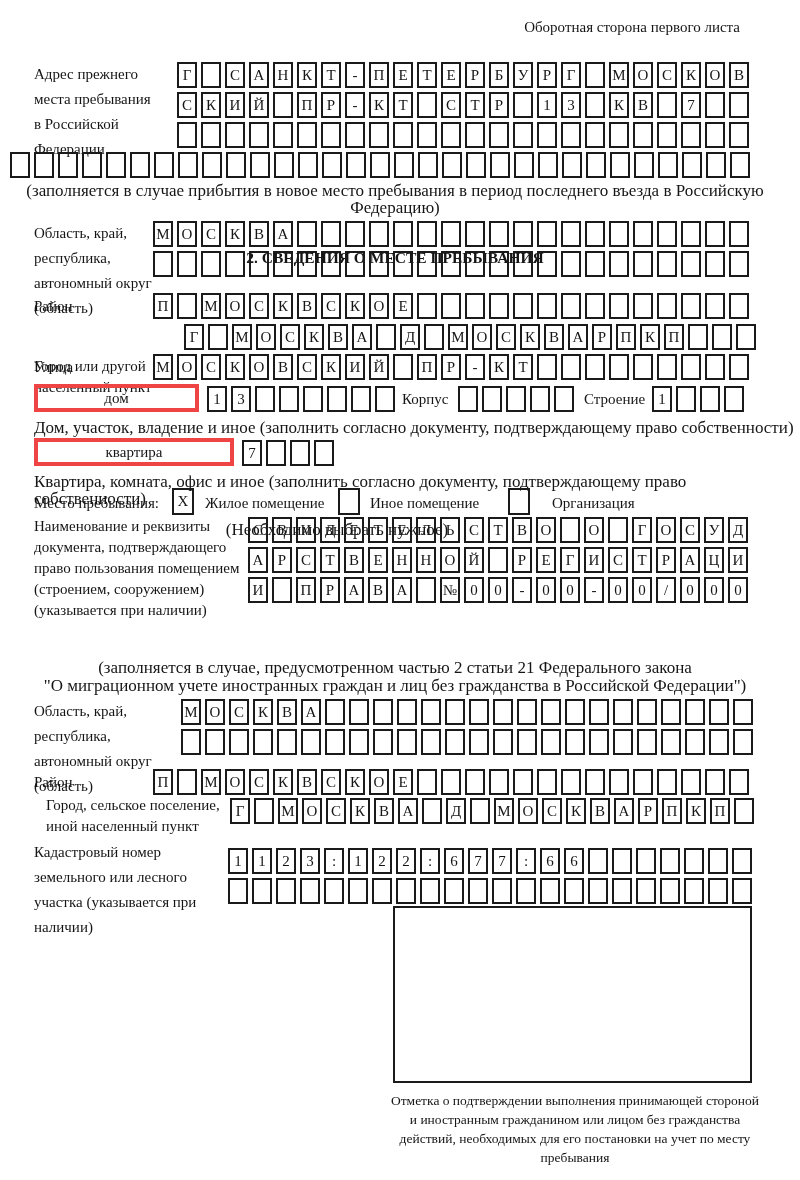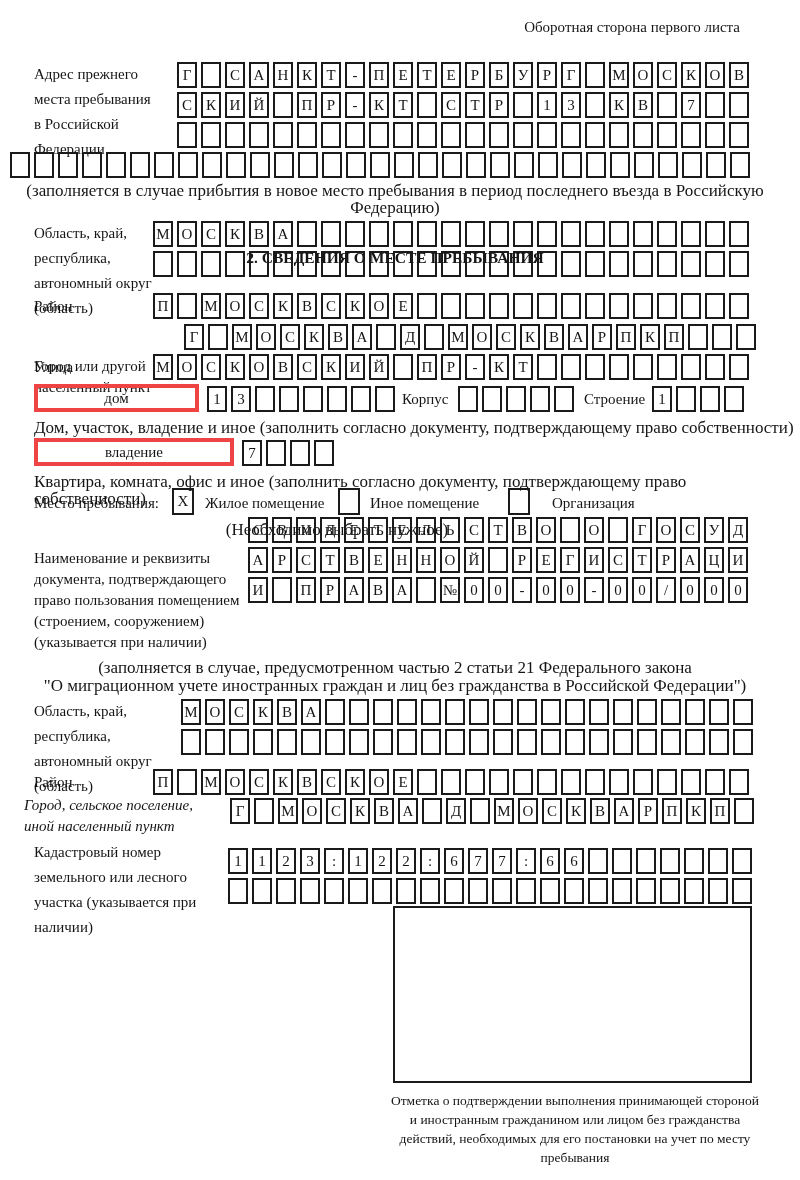--- a/index.html
+++ b/index.html
@@ -315,39 +315,39 @@
     </div>
   <div class="lbl" style="left:584px;top:389px;">Строение</div>
   <div class="cells" style="left:652px;top:386px;">
       <div class="cell">1</div>
       <div class="cell"></div>
       <div class="cell"></div>
       <div class="cell"></div>
     </div>
   <div class="note" style="left:34px;top:419px;">Дом, участок, владение и иное (заполнить согласно документу, подтверждающему право собственности)</div>
 
-  <div class="fieldbox" style="left:34px;top:438px;width:200px;">владение</div>
+  <div class="fieldbox" style="left:34px;top:438px;width:200px;">квартира</div>
   <div class="cells" style="left:242px;top:440px;">
       <div class="cell">7</div>
       <div class="cell"></div>
       <div class="cell"></div>
       <div class="cell"></div>
     </div>
   <div class="note" style="left:34px;top:473px;">Квартира, комната, офис и иное (заполнить согласно документу, подтверждающему право собственности)</div>
 
   <div class="lbl" style="left:34px;top:493px;">Место пребывания:</div>
   <div class="checkbox" style="left:172px;top:488px;">X</div>
   <div class="lbl" style="left:205px;top:493px;">Жилое помещение</div>
   <div class="checkbox" style="left:338px;top:488px;"></div>
   <div class="lbl" style="left:370px;top:493px;">Иное помещение</div>
   <div class="checkbox" style="left:508px;top:488px;"></div>
   <div class="lbl" style="left:552px;top:493px;">Организация</div>
   <div class="note center" style="left:37px;top:521px;width:600px;">(Необходимо выбрать нужное)</div>
 
-  <div class="lbl" style="left:34px;top:516px;width:212px;margin-top:32px;">Наименование и реквизиты документа, подтверждающего право пользования помещением (строением, сооружением) (указывается при наличии)</div>
+  <div class="lbl" style="left:34px;top:516px;width:212px;">Наименование и реквизиты документа, подтверждающего право пользования помещением (строением, сооружением) (указывается при наличии)</div>
   <div class="cells" style="left:248px;top:517px;">
       <div class="cell">С</div>
       <div class="cell">В</div>
       <div class="cell">И</div>
       <div class="cell">Д</div>
       <div class="cell">Е</div>
       <div class="cell">Т</div>
       <div class="cell">Е</div>
       <div class="cell">Л</div>
       <div class="cell">Ь</div>
@@ -490,21 +490,21 @@
       <div class="cell"></div>
       <div class="cell"></div>
       <div class="cell"></div>
       <div class="cell"></div>
       <div class="cell"></div>
       <div class="cell"></div>
       <div class="cell"></div>
       <div class="cell"></div>
     </div>
 
-  <div class="lbl" style="left:24px;top:795px;width:200px;font-style:italic;">Город, сельское поселение, иной населенный пункт</div>
+  <div class="lbl" style="left:46px;top:795px;width:200px;">Город, сельское поселение, иной населенный пункт</div>
   <div class="cells" style="left:230px;top:798px;">
       <div class="cell">Г</div>
       <div class="cell"></div>
       <div class="cell">М</div>
       <div class="cell">О</div>
       <div class="cell">С</div>
       <div class="cell">К</div>
       <div class="cell">В</div>
       <div class="cell">А</div>
       <div class="cell"></div>

